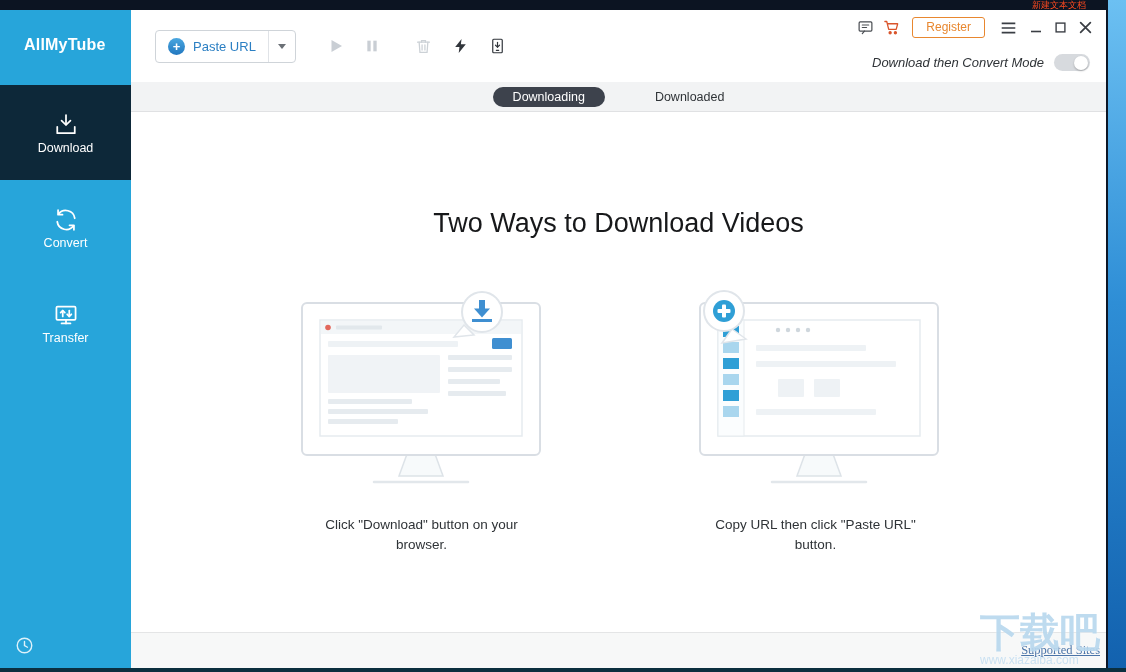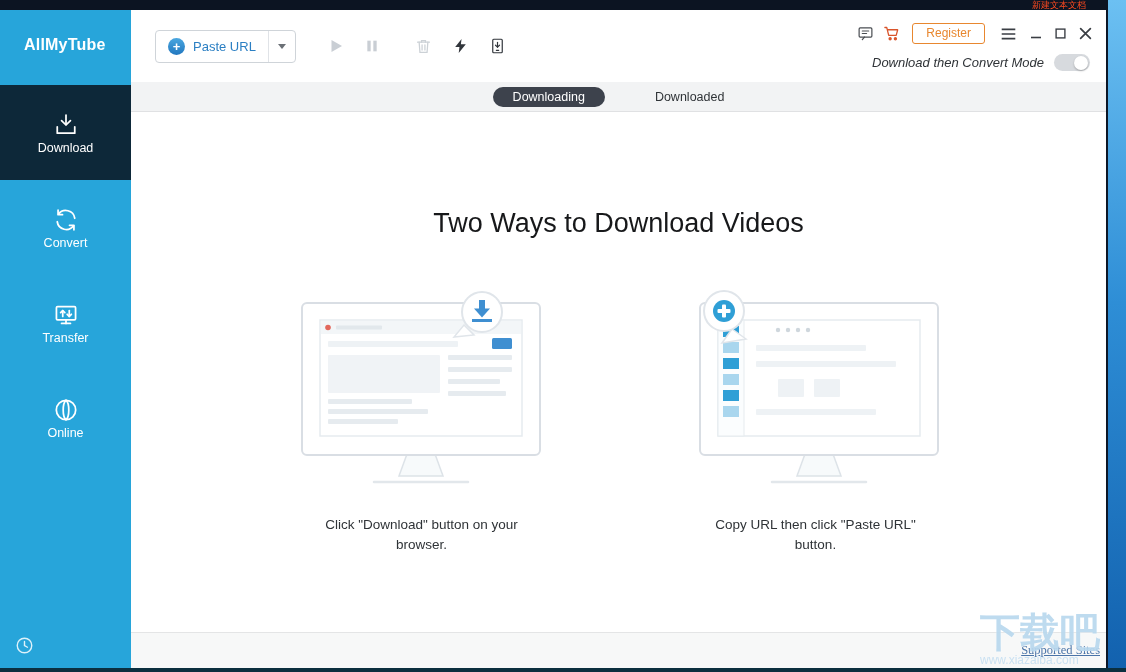--- a/index.html
+++ b/index.html
@@ -46,21 +46,21 @@
   .paste-label { color:#2b7fc3; font-size:13px; font-family:"Liberation Sans",sans-serif; }
   .paste-caret { width:27px; border:none; border-left:1px solid #e0e3e7; background:none; cursor:pointer;
     display:flex; align-items:center; justify-content:center; }
   .caret { width:0; height:0; border-left:4px solid transparent; border-right:4px solid transparent;
     border-top:5px solid #6b7076; }
 
   .tool-icons { position:absolute; left:196px; top:26px; display:flex; align-items:center; gap:19px; }
   .tool-btn { background:none; border:none; padding:0; cursor:pointer; display:flex; align-items:center; }
   .tool-btn.spaced { margin-left:15px; }
 
-  .titlebar-right { position:absolute; top:13px; right:14px; display:flex; align-items:center; gap:9px; }
+  .titlebar-right { position:absolute; top:7px; right:14px; display:flex; align-items:center; gap:9px; }
   .tb-btn { background:none; border:none; padding:0; cursor:pointer; display:flex; align-items:center; }
   .register-btn { border:1px solid #e8872f; color:#e8872f; background:#fff; font-size:12px;
     padding:2px 13px 3px; border-radius:3px; cursor:pointer; margin:0 6px 0 2px; }
   .win-ctl { margin-left:4px; }
 
   .mode-row { position:absolute; top:44px; right:16px; display:flex; align-items:center; gap:10px; }
   .mode-label { font-size:13px; color:#2f3337;font-style:italic; }
   .toggle { width:36px; height:17px; border-radius:9px; background:#d7dade; position:relative; cursor:pointer; }
   .knob { position:absolute; top:1.5px; right:2px; width:14px; height:14px; border-radius:50%; background:#fff;
     box-shadow:0 1px 2px rgba(0,0,0,.25); }
@@ -136,30 +136,20 @@
               <path d="M7.4 10l1.8-1.8L11 10"></path>
             <path d="M14.8 8.2v5"></path>
               <path d="M13 11.4l1.8 1.8 1.8-1.8"></path>
             <path d="M12 16.2v3"></path>
               <path d="M8.2 19.2h7.6"></path>
           </svg>
         </span>
         <span class="nav-label">Transfer</span>
       </div>
 
-      <div class="nav-item">
-        <span class="nav-icon">
-          <svg width="28" height="28" viewBox="0 0 24 24" fill="none" stroke="#fff" stroke-width="1.5" stroke-linecap="round" stroke-linejoin="round">
-            <circle cx="12" cy="12" r="8.3"></circle>
-            <path d="M12 3.7c3.2 2.6 3.2 14 0 16.6"></path>
-            <path d="M12 3.7c-3.2 2.6-3.2 14 0 16.6"></path>
-          </svg>
-        </span>
-        <span class="nav-label">Online</span>
-      </div>
 
     </nav>
 
     <button class="history-btn">
       <span>
         <svg width="21" height="21" viewBox="0 0 24 24" fill="none" stroke="rgba(255,255,255,.85)" stroke-width="1.6" stroke-linecap="round">
           <circle cx="12" cy="12" r="8.3"></circle>
             <path d="M12 7.5V12l3.4 2"></path>
         </svg>
       </span>

